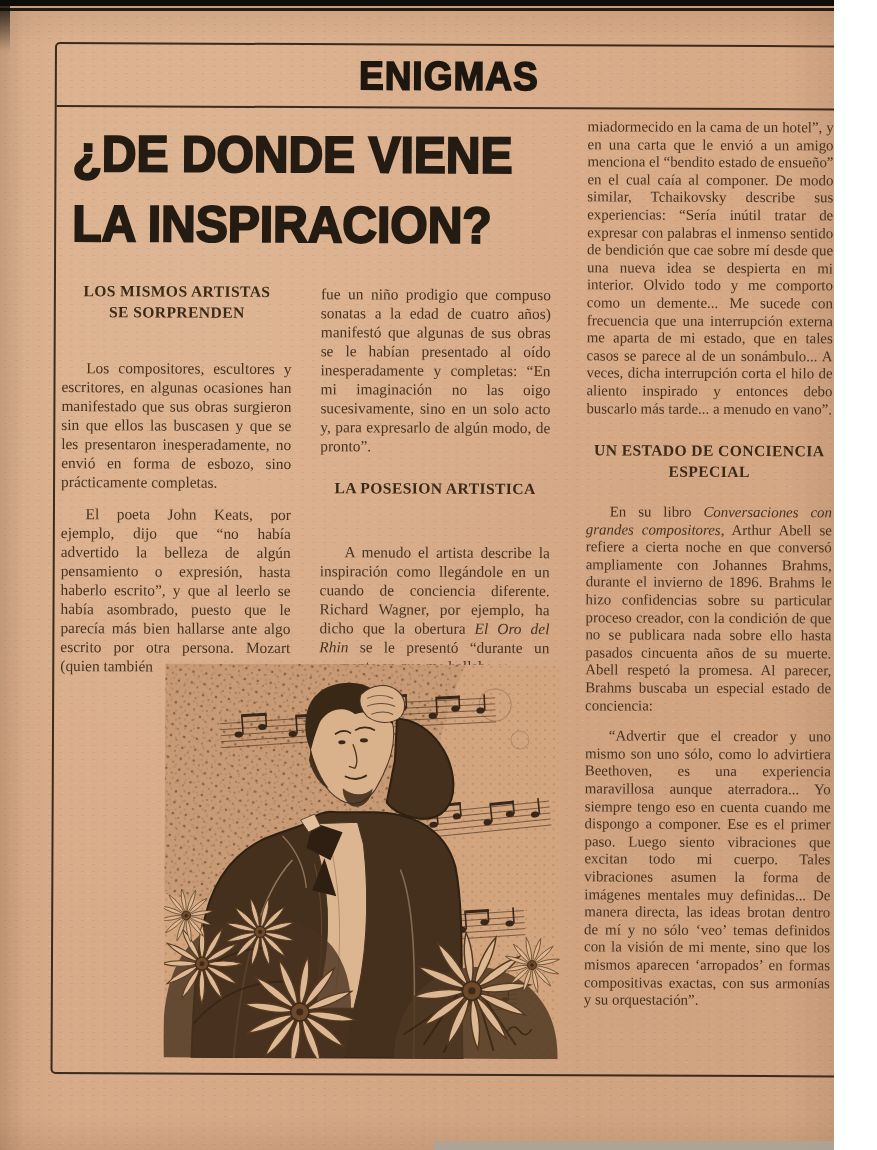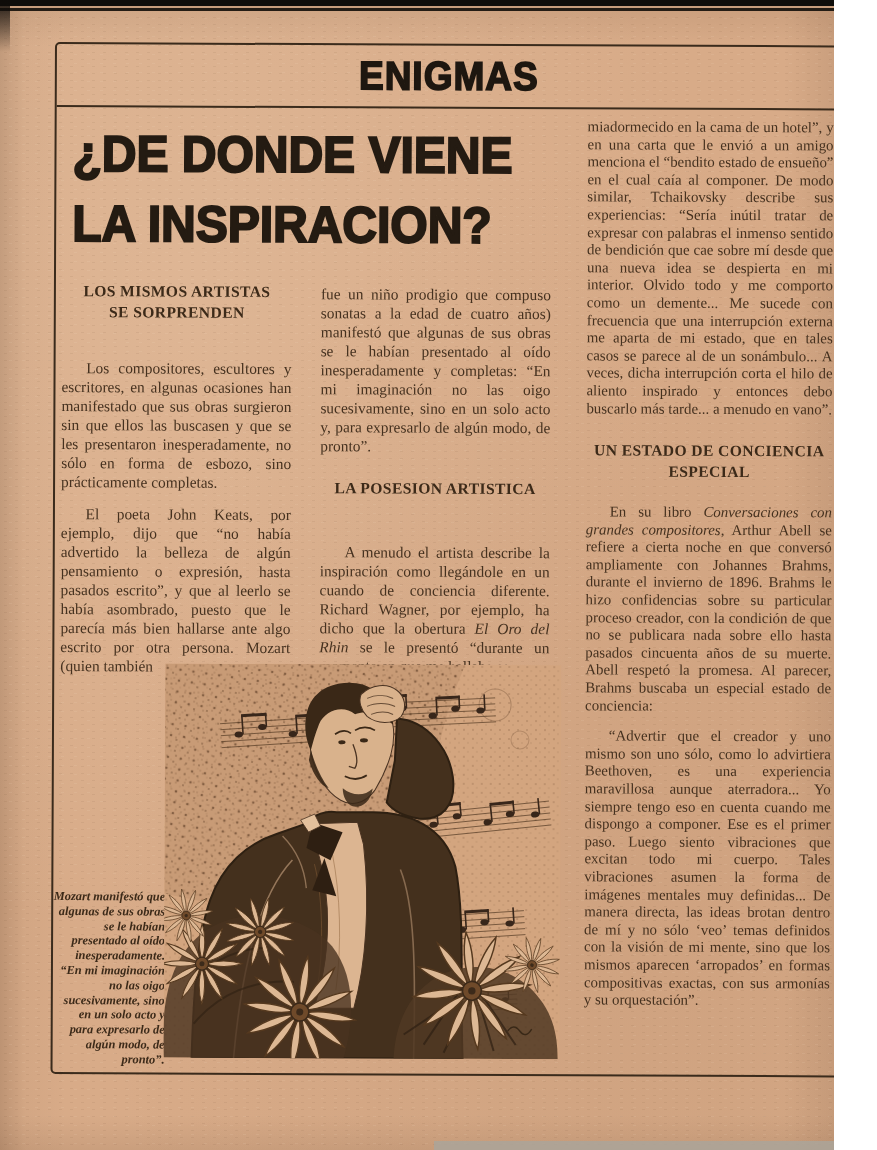--- a/index.html
+++ b/index.html
@@ -85,41 +85,40 @@
       <div class="headline">
         <div>¿DE DONDE VIENE</div>
         <div>LA INSPIRACION?</div>
       </div>
 
       <div class="col col-1">
           <div class="h-sec">
             <div>LOS MISMOS ARTISTAS</div>
             <div>SE SORPRENDEN</div>
           </div>
-          <p class="body-para indent"><span>Los compositores, escultores y escritores, en algunas ocasiones han manifestado que sus obras surgieron sin que ellos las buscasen y que se les presentaron inesperadamente, no sólo en forma de esbozo, sino prácticamente completas.</span></p>
-          <p class="body-para indent"><span>El poeta John Keats, por ejemplo, dijo que “no había advertido la belleza de algún pensamiento o expresión, hasta pasados escrito”, y que al leerlo se había asombrado, puesto que le parecía más bien hallarse ante algo escrito por otra persona. Mozart (quien también</span></p>
+          <p class="body-para indent"><span>Los compositores, escultores y escritores, en algunas ocasiones han manifestado que sus obras surgieron sin que ellos las buscasen y que se les presentaron inesperadamente, no envió en forma de esbozo, sino prácticamente completas.</span></p>
+          <p class="body-para indent"><span>El poeta John Keats, por ejemplo, dijo que “no había advertido la belleza de algún pensamiento o expresión, hasta haberlo escrito”, y que al leerlo se había asombrado, puesto que le parecía más bien hallarse ante algo escrito por otra persona. Mozart (quien también</span></p>
         </div>
       <div class="col col-2">
           <p class="body-para"><span>fue un niño prodigio que compuso sonatas a la edad de cuatro años) manifestó que algunas de sus obras se le habían presentado al oído inesperadamente y completas: “En mi imaginación no las oigo sucesivamente, sino en un solo acto y, para expresarlo de algún modo, de pronto”.</span></p>
           <div class="h-sec">
             <div>LA POSESION ARTISTICA</div>
           </div>
           <p class="body-para indent"><span>A menudo el artista describe la inspiración como llegándole en un cuando de conciencia diferente. Richard Wagner, por ejemplo, ha dicho que la obertura </span><em>El Oro del Rhin</em><span> se le presentó “durante un momento en que me hallaba se-</span></p>
         </div>
       <div class="col col-3">
           <p class="body-para"><span>miadormecido en la cama de un hotel”, y en una carta que le envió a un amigo menciona el “bendito estado de ensueño” en el cual caía al componer. De modo similar, Tchaikovsky describe sus experiencias: “Sería inútil tratar de expresar con palabras el inmenso sentido de bendición que cae sobre mí desde que una nueva idea se despierta en mi interior. Olvido todo y me comporto como un demente... Me sucede con frecuencia que una interrupción externa me aparta de mi estado, que en tales casos se parece al de un sonámbulo... A veces, dicha interrupción corta el hilo de aliento inspirado y entonces debo buscarlo más tarde... a menudo en vano”.</span></p>
           <div class="h-sec">
             <div>UN ESTADO DE CONCIENCIA</div>
             <div>ESPECIAL</div>
           </div>
           <p class="body-para indent"><span>En su libro </span><em>Conversaciones con grandes compositores</em><span>, Arthur Abell se refiere a cierta noche en que conversó ampliamente con Johannes Brahms, durante el invierno de 1896. Brahms le hizo confidencias sobre su particular proceso creador, con la condición de que no se publicara nada sobre ello hasta pasados cincuenta años de su muerte. Abell respetó la promesa. Al parecer, Brahms buscaba un especial estado de conciencia:</span></p>
           <p class="body-para indent"><span>“Advertir que el creador y uno mismo son uno sólo, como lo advirtiera Beethoven, es una experiencia maravillosa aunque aterradora... Yo siempre tengo eso en cuenta cuando me dispongo a componer. Ese es el primer paso. Luego siento vibraciones que excitan todo mi cuerpo. Tales vibraciones asumen la forma de imágenes mentales muy definidas... De manera directa, las ideas brotan dentro de mí y no sólo ‘veo’ temas definidos con la visión de mi mente, sino que los mismos aparecen ‘arropados’ en formas compositivas exactas, con sus armonías y su orquestación”.</span></p>
         </div>
 
-      <div class="caption">Mozart manifestó que algunas de sus obras se le habían presentado al oído inesperadamente. “En mi imaginación no las oigo sucesivamente, sino en un solo acto y para expresarlo de algún modo, de pronto”.</div>
 
       <svg class="illustration" viewBox="0 0 396 394" xmlns="http://www.w3.org/2000/svg" aria-label="grabado de un compositor que mira hacia arriba con la mano en la cabeza, rodeado de partituras y flores">
         <defs>
           <pattern id="dots" width="9" height="9" patternUnits="userSpaceOnUse">
             <circle cx="2" cy="2" r="1" fill="#6b4a30" opacity="0.5"></circle>
             <circle cx="6" cy="6" r="0.8" fill="#6b4a30" opacity="0.4"></circle>
           </pattern>
           <pattern id="dots2" width="13" height="11" patternUnits="userSpaceOnUse" patternTransform="rotate(8)">
             <circle cx="3" cy="4" r="1.3" fill="#523620" opacity="0.6"></circle>
             <circle cx="9" cy="8" r="0.9" fill="#523620" opacity="0.5"></circle>

